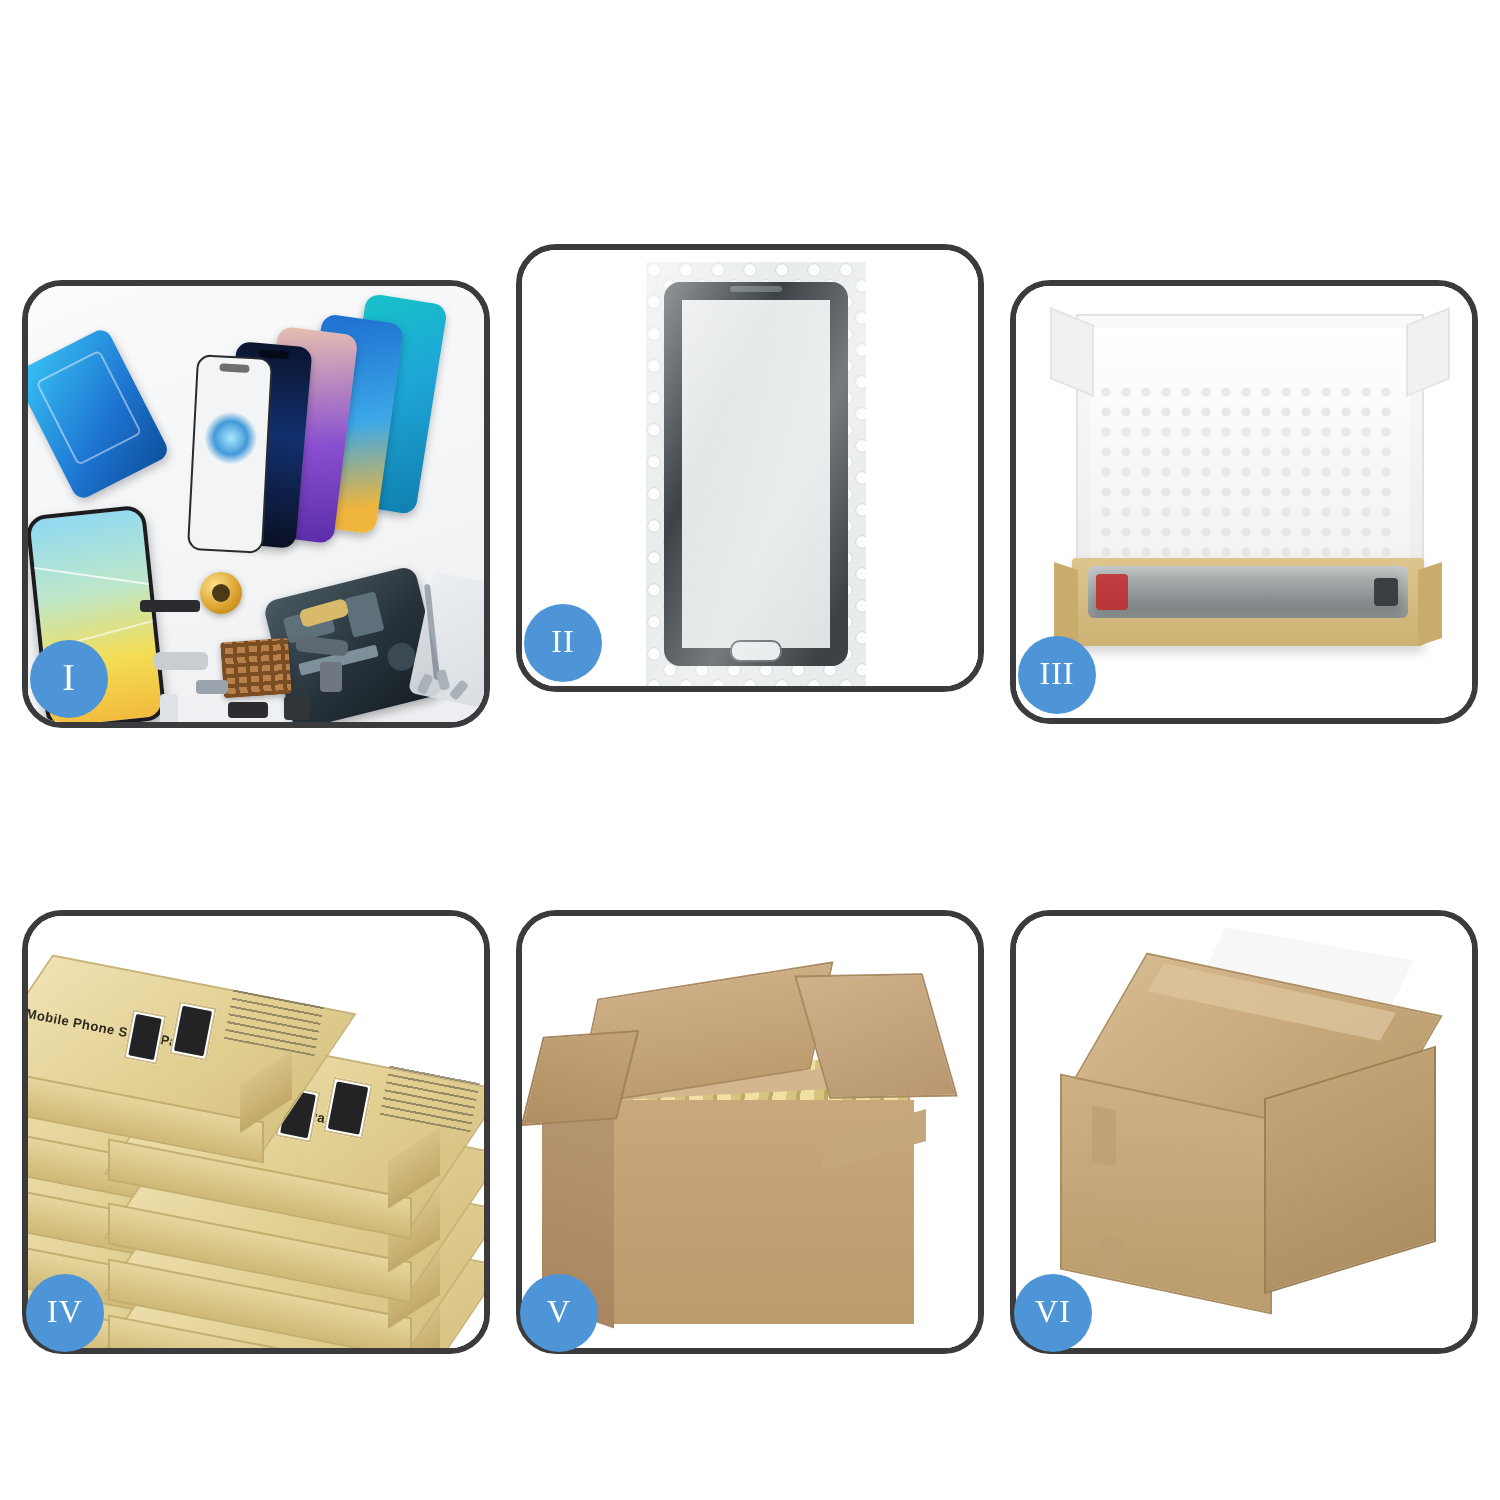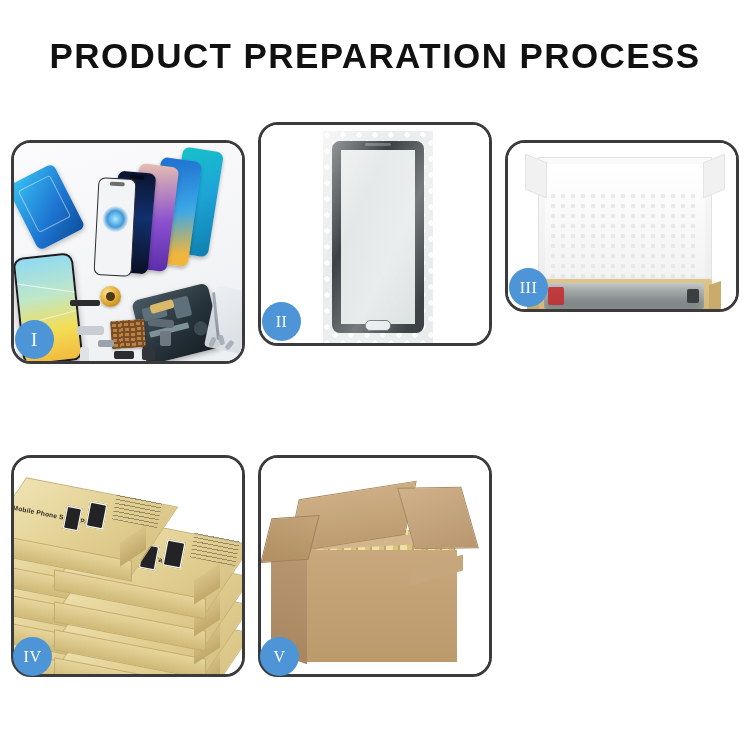--- a/index.html
+++ b/index.html
@@ -28,21 +28,21 @@
   .panel{
     position:absolute;border:3px solid #3b3b3d;border-radius:20px;
     background:#ffffff;box-sizing:border-box;overflow:visible;
   }
   .panel .stage{
     position:absolute;left:0;top:0;right:0;bottom:0;border-radius:17px;
     overflow:hidden;background:#fdfdfd;
   }
   .p1{left:11px;top:140px;width:234px;height:224px;}
   .p2{left:258px;top:122px;width:234px;height:224px;}
-  .p3{left:505px;top:140px;width:234px;height:172px;}
+  .p3{left:505px;top:140px;width:234px;height:222px;}
   .p4{left:11px;top:455px;width:234px;height:222px;}
   .p5{left:258px;top:455px;width:234px;height:222px;}
   .p6{left:505px;top:455px;width:234px;height:222px;}
 
   
   .badge{
     position:absolute;width:39px;height:39px;border-radius:50%;
     background:#4d95d6;color:#ffffff;display:flex;align-items:center;
     justify-content:center;font-family:"Liberation Serif", serif;
     font-size:19px;letter-spacing:.5px;z-index:40;line-height:1;
@@ -247,21 +247,20 @@
     background:radial-gradient(ellipse at center,rgba(0,0,0,.10),transparent 70%);}
   .white6{position:absolute;left:96px;top:14px;width:94px;height:36px;
     background:#f7f7f7;transform:skew(-26deg,10deg);}
 </style>
 </head>
 <body>
 
 <div class="page">
 
   <div class="header">
-    <div class="title">PRODUCT PREPARATION PROCESS</div>
   </div>
 
   <div class="grid">
 
     <div class="panel p1">
       <div class="stage">
         <div class="ph-bg"></div>
 
         <div class="fan">
           <div class="ph ph5"></div>
@@ -421,15 +420,31 @@
           <div class="rim"></div>
         </div>
         <div class="flapTop5"></div>
         <div class="flapRt5"></div>
         <div class="flapLt5"></div>
         <div class="flapBt5"></div>
       </div>
       <div class="badge sm">V</div>
     </div>
 
+    <div class="panel p6">
+      <div class="stage">
+        <div class="bx6-bg"></div>
+        <div class="white6"></div>
+        <div class="shadow6"></div>
+        <div class="c6">
+          <div class="lid"></div>
+          <div class="frontF"></div>
+          <div class="rightF"></div>
+          <div class="tape t1"></div>
+          <div class="tape t2"></div>
+          <div class="tape t3"></div>
+        </div>
+      </div>
+      <div class="badge sm">VI</div>
+    </div>
 
   </div>
 </div>
 
 </body></html>

